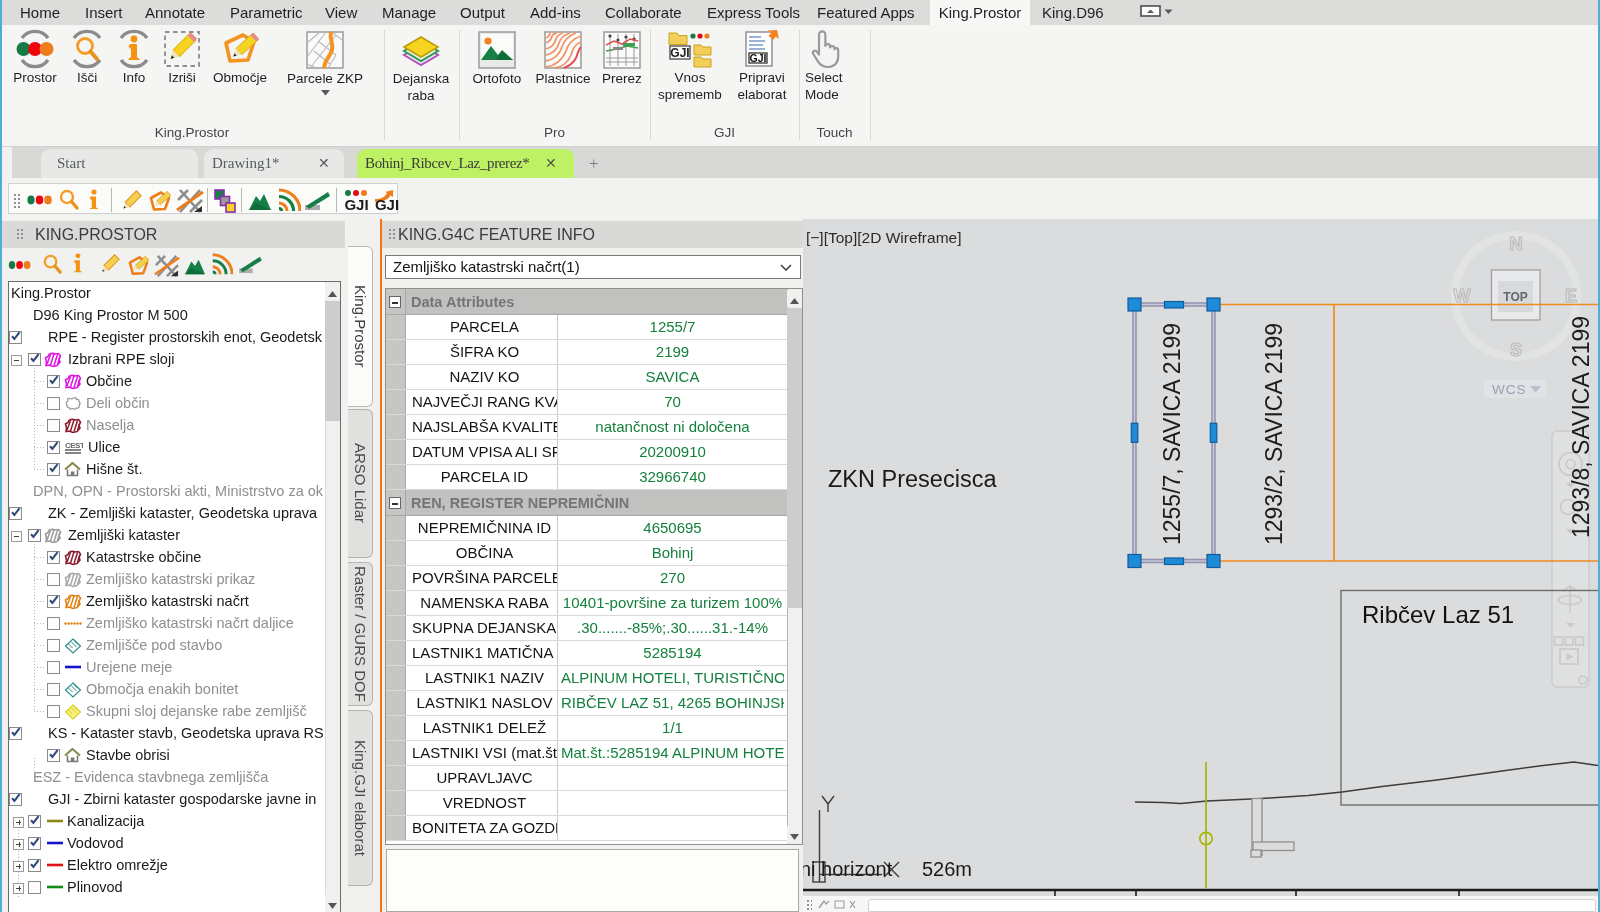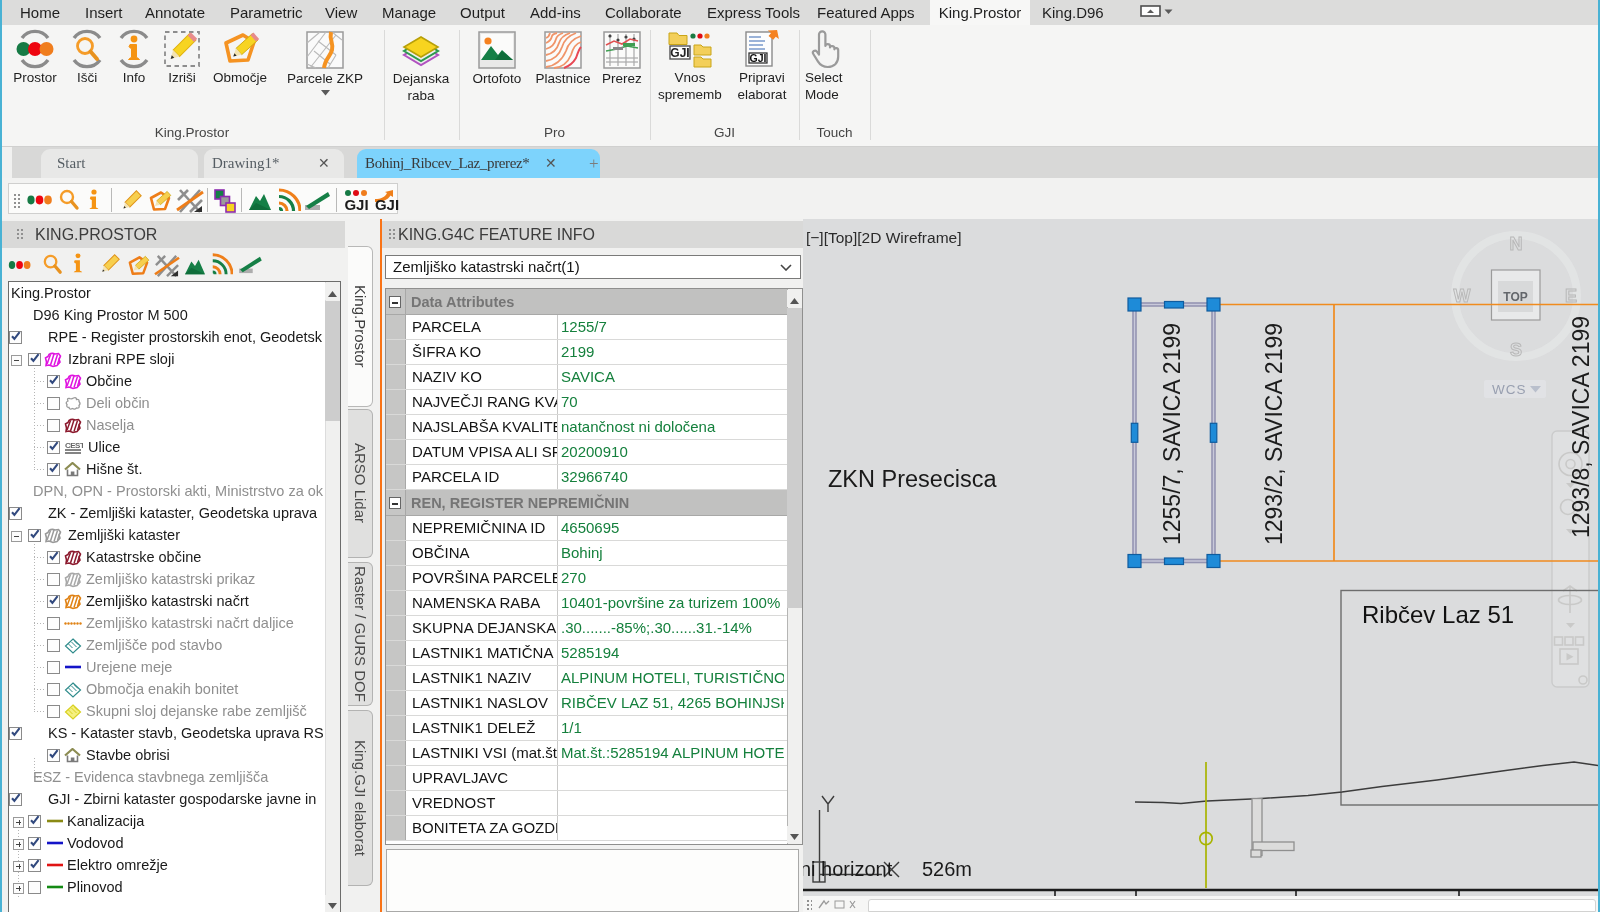--- a/index.html
+++ b/index.html
@@ -46,21 +46,21 @@
 .sbv { position:absolute; background:#f0f0ef; }
 .sbtn { position:absolute; width:15px; height:17px; background:#f0f0ef; color:#606060; text-align:center; }
 .sbtn svg { margin-top:5px; }
 .sthumb { position:absolute; width:15px; background:#cdcdcd; }
 
 .vtab { position:absolute; left:348px; width:25px; background:#e0e0df; border:1px solid #b3b3b2; border-left:none; border-radius:0 6px 6px 0; writing-mode:vertical-rl; text-align:center; font-size:15px; color:#4a4a4a; }
 .vtab span { display:inline-block; line-height:24px; white-space:nowrap; }
 
 #mpanel { left:380px; top:219px; width:382px; height:693px; background:#f1f1f0; border-left:2px solid #f97316; }
 #combo { position:absolute; left:3px; top:36px; width:416px; height:24px; background:#fff; border:1px solid #7a7a79; font-size:15px; line-height:22px; color:#141414; padding-left:7px; }
-#mtable { position:absolute; left:3px; top:69px; width:418px; height:557px; background:#fff; border:1px solid #8f8f8e; }
+#mtable { position:absolute; left:3px; top:69px; width:418px; height:557px; background:#fff; border:1px solid #8f8f8e;text-align:center; }
 .mrow { position:relative; height:25px; border-bottom:1px solid #d9d9d8; }
 .mrow .gut { position:absolute; left:0; top:0; width:20px; height:100%; background:#c6c6c5; border-right:1px solid #a8a8a7; }
 .mrow .k { position:absolute; left:26px; top:3px; font-size:15px; color:#141414; width:145px; white-space:nowrap; overflow:hidden; }
 .mrow .v { position:absolute; left:175px; top:3px; font-size:15px; color:#15803d; white-space:nowrap; overflow:hidden; width:223px; }
 .mrow .kdiv { position:absolute; left:171px; top:0; width:1px; height:100%; background:#c9c9c8; }
 .mgroup { position:relative; height:26.2px; background:#c1c1c0; border-bottom:1px solid #a8a8a7; font-weight:bold; font-size:14.5px; color:#757575; }
 .mgroup .tx { position:absolute; left:25px; top:5px; }
 .mgroup .mexp { position:absolute; left:3px; top:7px; width:12px; height:12px; border:1px solid #666; background:#fff; }
 .mgroup .mexp:before { content:""; position:absolute; left:2px; top:5px; width:6px; height:1.5px; background:#333; }
 #mempty { position:absolute; left:4px; top:630px; width:413px; height:63px; background:#fdfdfc; border:1px solid #a9a9a8; }
@@ -291,21 +291,21 @@
   <div class="glabel" style="left:799px;width:71px">Touch</div>
 </div>
 <div class="abs" id="tabrow">
   <div class="dtab" style="left:29px;width:157px">
       <span class="t" style="left:16px">Start</span>
     </div>
   <div class="dtab" style="left:192px;width:140px">
       <span class="t" style="left:8px">Drawing1*</span>
       <span class="x" style="left:114px">✕</span>
     </div>
-  <div class="dtab" style="left:345px;width:243px;background:#7dd3fc">
+  <div class="dtab" style="left:345px;width:217px;background:#bef264">
       <span class="t" style="left:8px;color:#3a3a3a;letter-spacing:-0.35px">Bohinj_Ribcev_Laz_prerez*</span>
       <span class="x" style="left:188px">✕</span>
     </div>
   <div style="position:absolute;left:577px;top:7px;font-size:17px;color:#7c7c7c">+</div>
 </div>
 <div class="abs" id="toolbar">
   <div class="bar">
     <div class="grip" style="left:4px;top:9px;height:15px"></div>
     <svg style="position:absolute;left:18px;top:7px" width="26" height="18" viewBox="0 0 26 18">
       <ellipse cx="4" cy="9" rx="3.6" ry="4.4" fill="#167a45"></ellipse>

